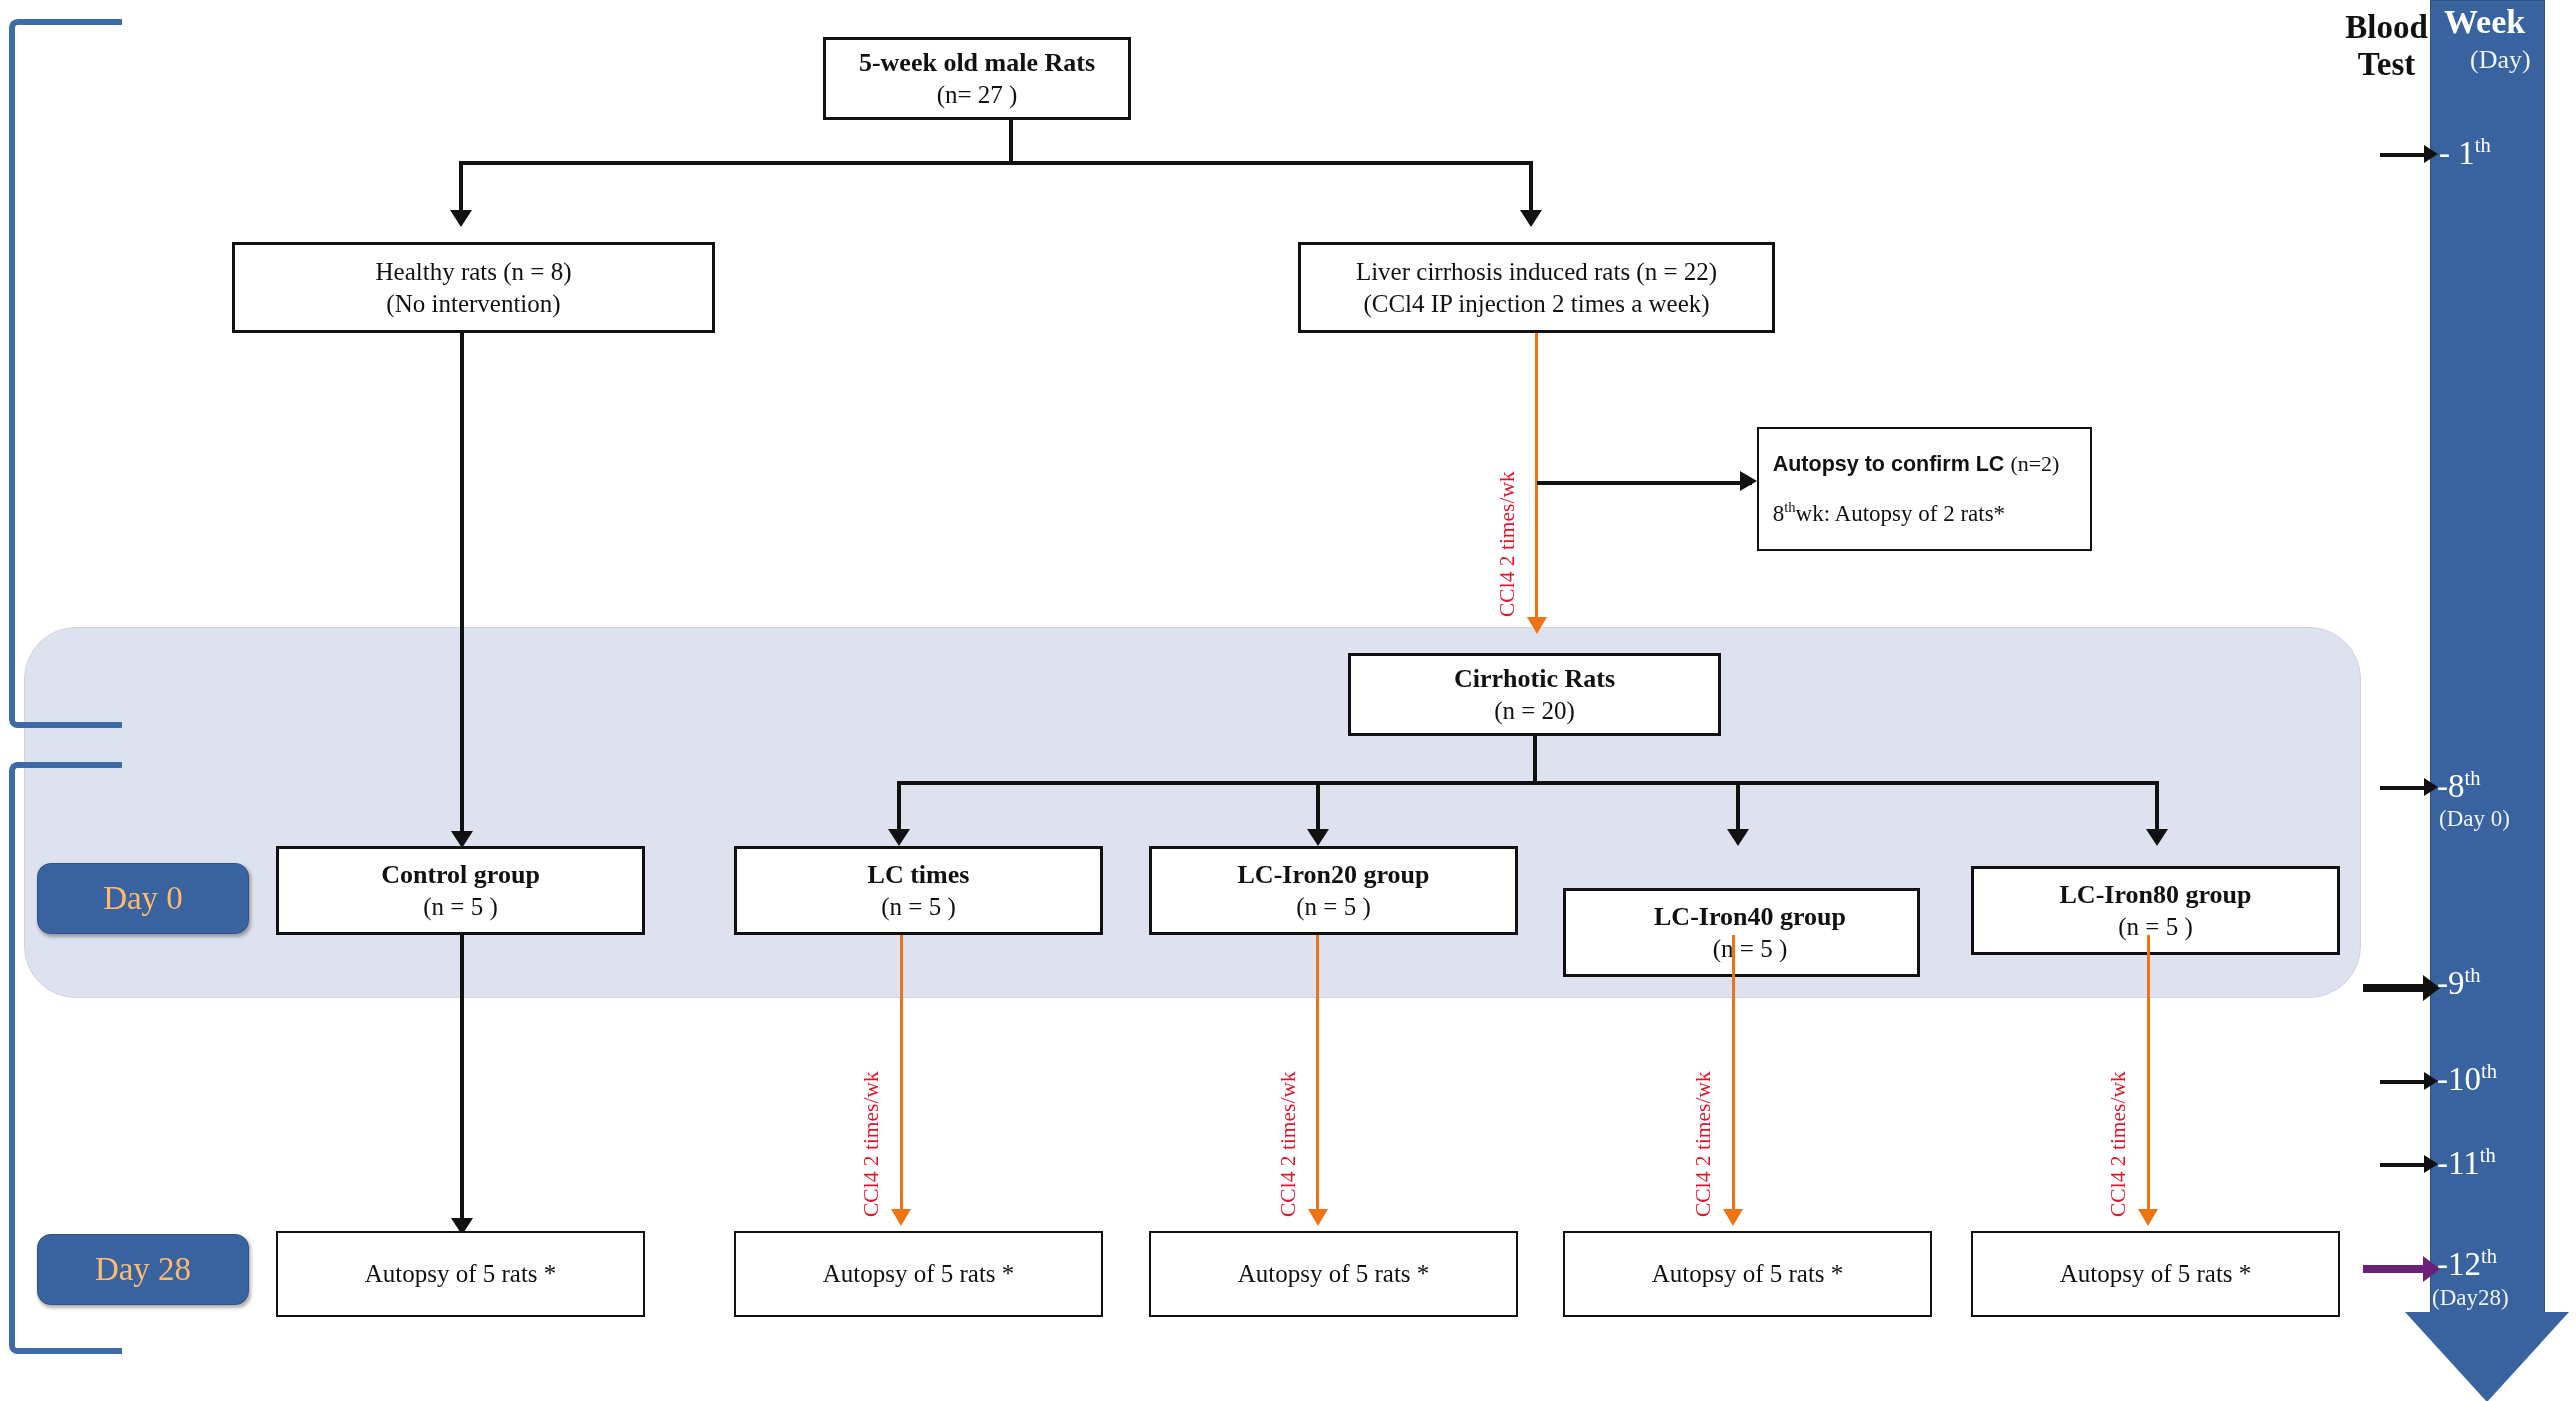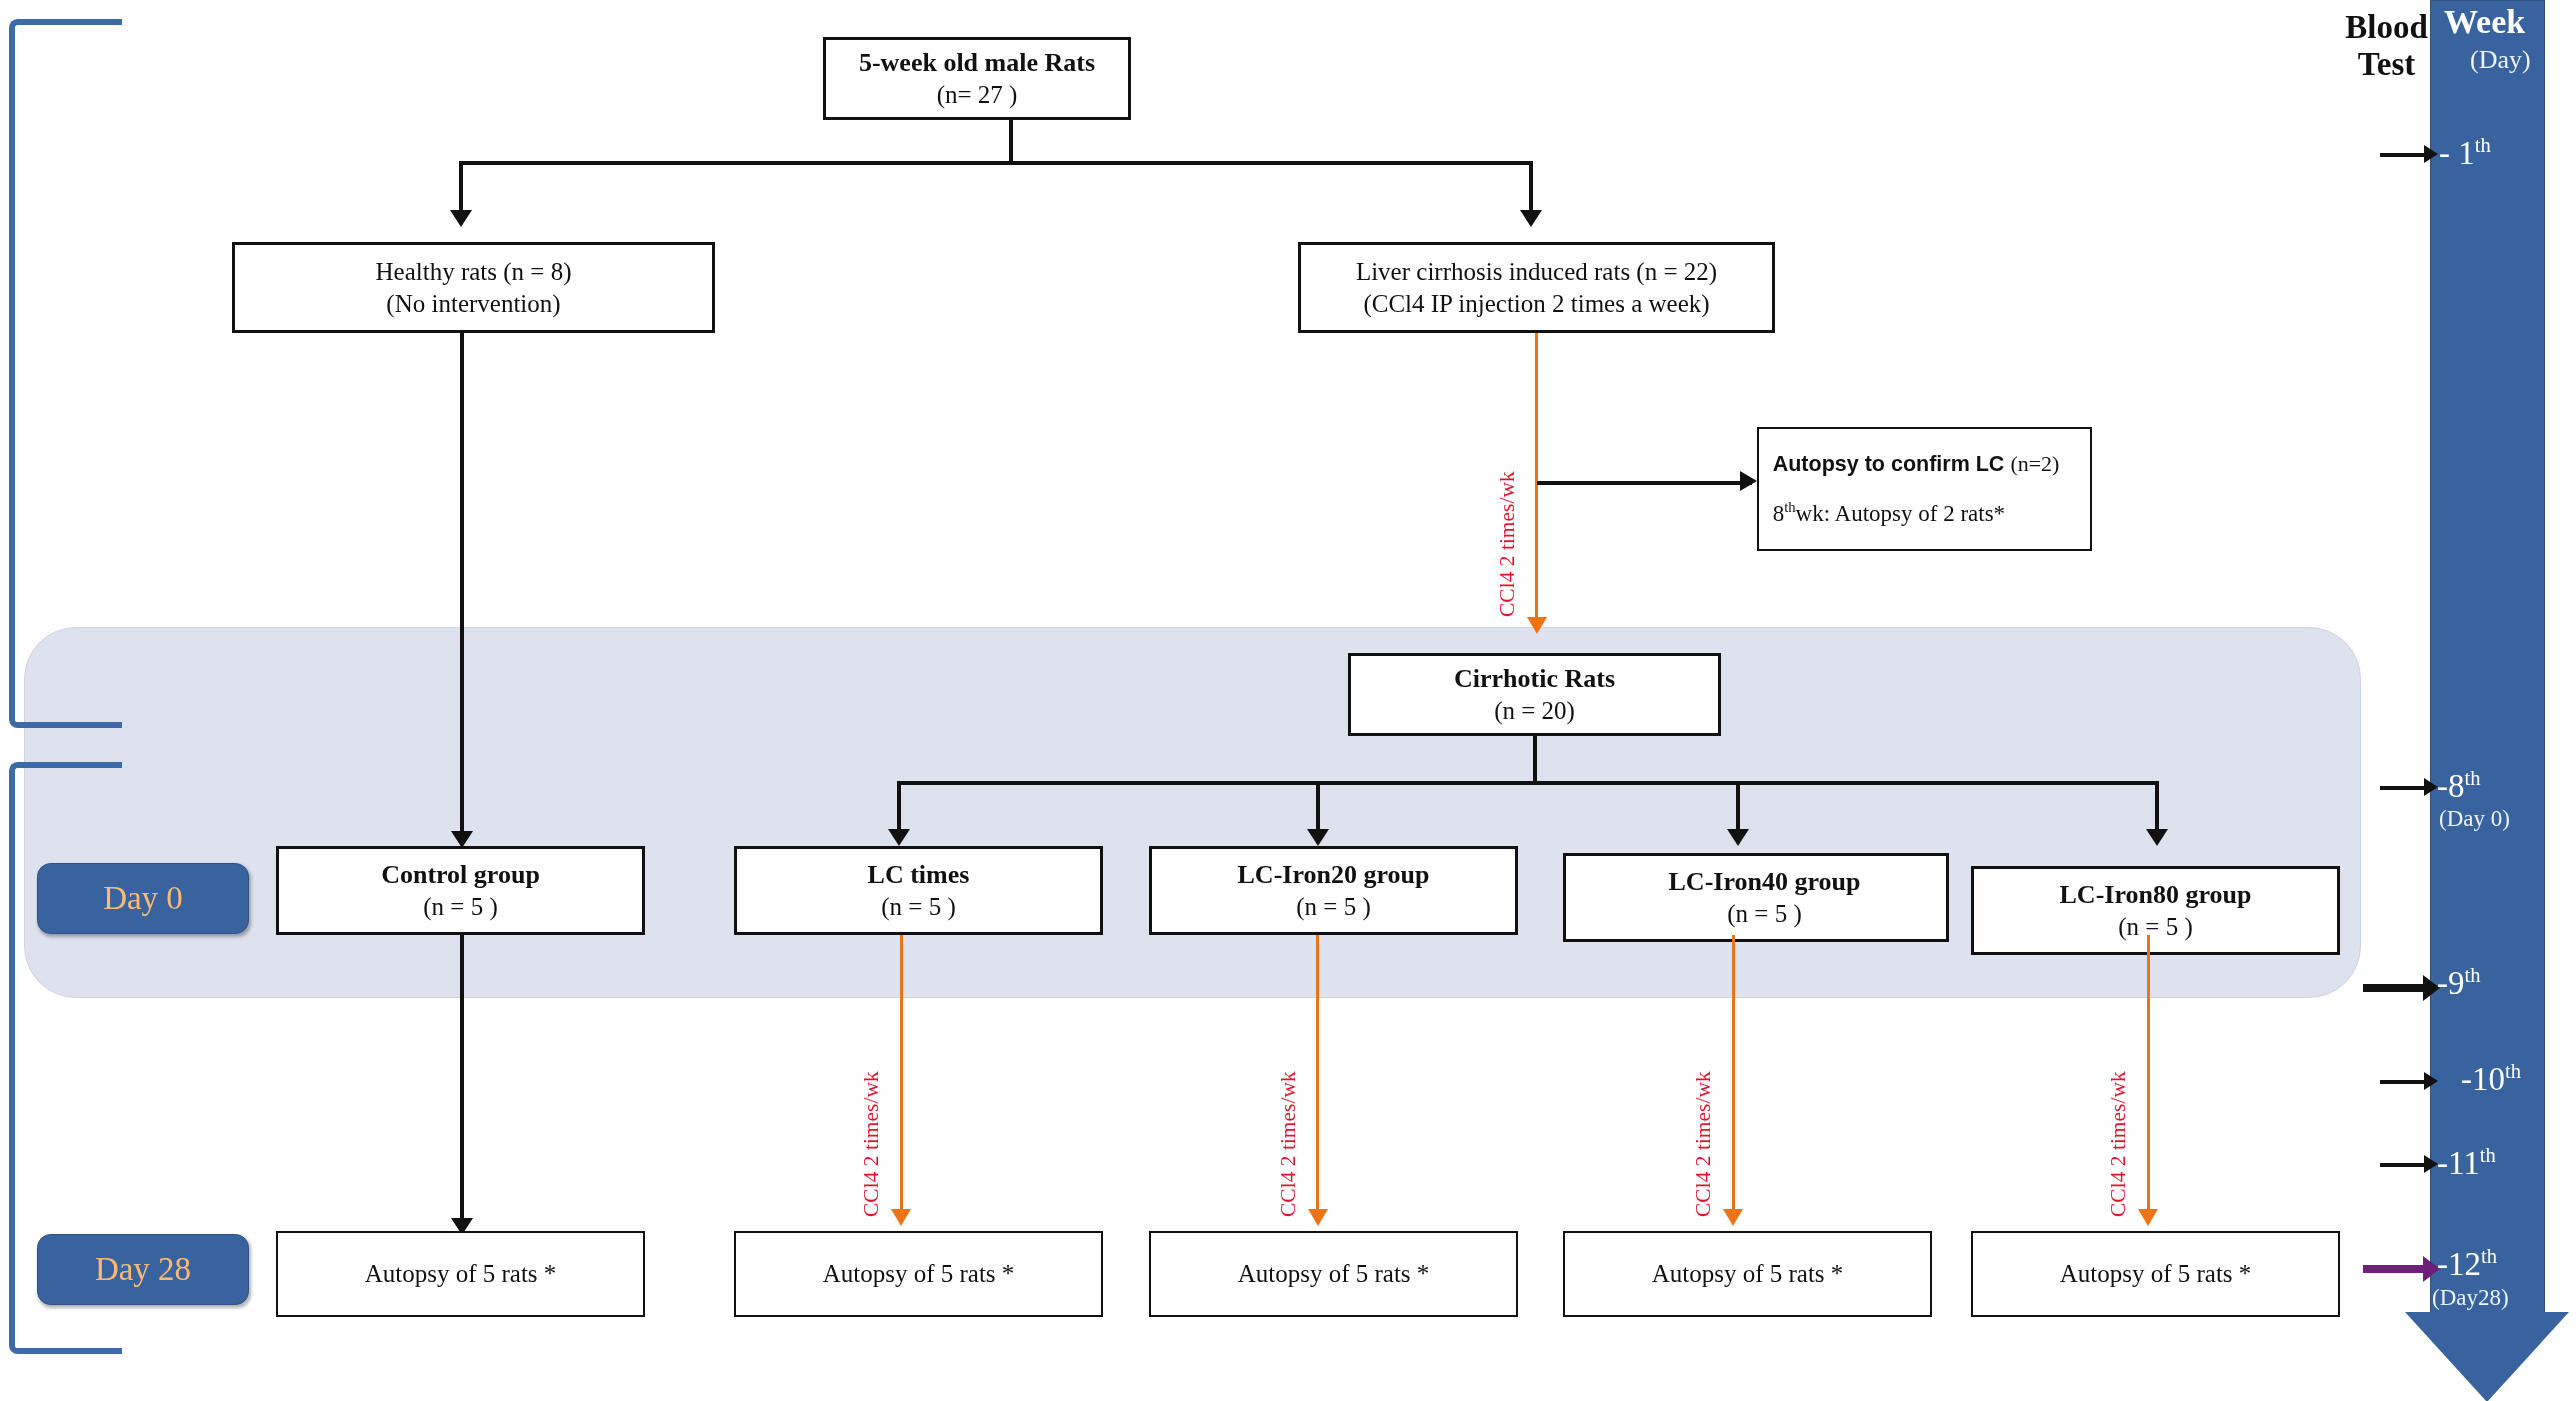--- a/index.html
+++ b/index.html
@@ -168,21 +168,21 @@
     <span class="t2">(n = 5 )</span>
   </div>
   <div class="box" style="left:734px;top:846px;width:369px;height:89px;">
     <span class="t1">LC times</span>
     <span class="t2">(n = 5 )</span>
   </div>
   <div class="box" style="left:1149px;top:846px;width:369px;height:89px;">
     <span class="t1">LC-Iron20 group</span>
     <span class="t2">(n = 5 )</span>
   </div>
-  <div class="box" style="left:1563px;top:853px;width:386px;height:89px;padding-left:17px;">
+  <div class="box" style="left:1563px;top:888px;width:357px;height:89px;padding-left:17px;">
     <span class="t1">LC-Iron40 group</span>
     <span class="t2">(n = 5 )</span>
   </div>
   <div class="box" style="left:1971px;top:866px;width:369px;height:89px;">
     <span class="t1">LC-Iron80 group</span>
     <span class="t2">(n = 5 )</span>
   </div>
 
   <div class="vline" style="left:460px;top:935px;height:288px;"></div>
   <div class="arrowhead" style="left:451px;top:1218px;"></div>
@@ -240,21 +240,21 @@
     <span>-8</span><sup>th</sup>
   </div>
   <div class="tl-day" style="left:2439px;top:806px;">(Day 0)</div>
 
   <div class="bt-arrow bold" style="left:2363px;top:984px;width:62px;"></div>
   <div class="tl-tick" style="left:2437px;top:964px;">
     <span>-9</span><sup>th</sup>
   </div>
 
   <div class="bt-arrow" style="left:2380px;top:1080px;width:45px;"></div>
-  <div class="tl-tick" style="left:2437px;top:1060px;margin-left:24px;">
+  <div class="tl-tick" style="left:2437px;top:1060px;">
     <span>-10</span><sup>th</sup>
   </div>
 
   <div class="bt-arrow" style="left:2380px;top:1163px;width:45px;"></div>
   <div class="tl-tick" style="left:2437px;top:1144px;">
     <span>-11</span><sup>th</sup>
   </div>
 
   <div class="bt-arrow purple" style="left:2363px;top:1265px;width:62px;"></div>
   <div class="tl-tick" style="left:2437px;top:1245px;">

